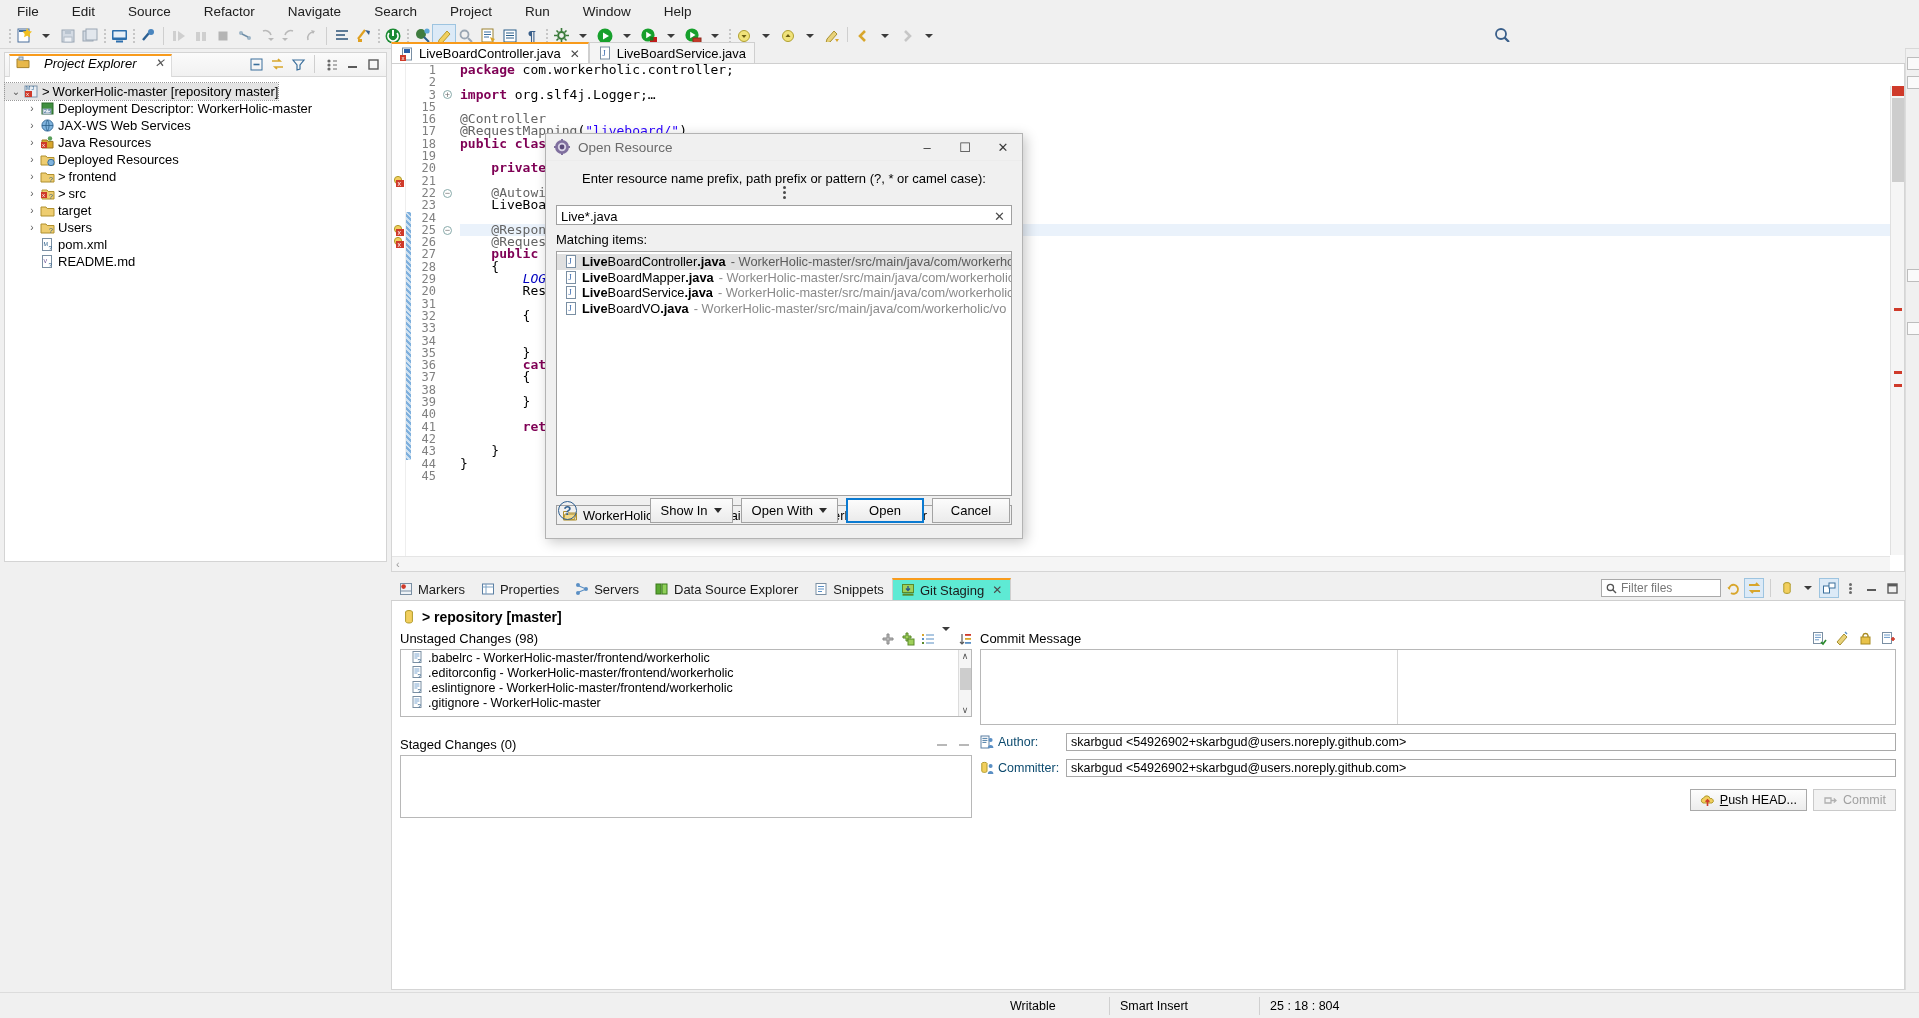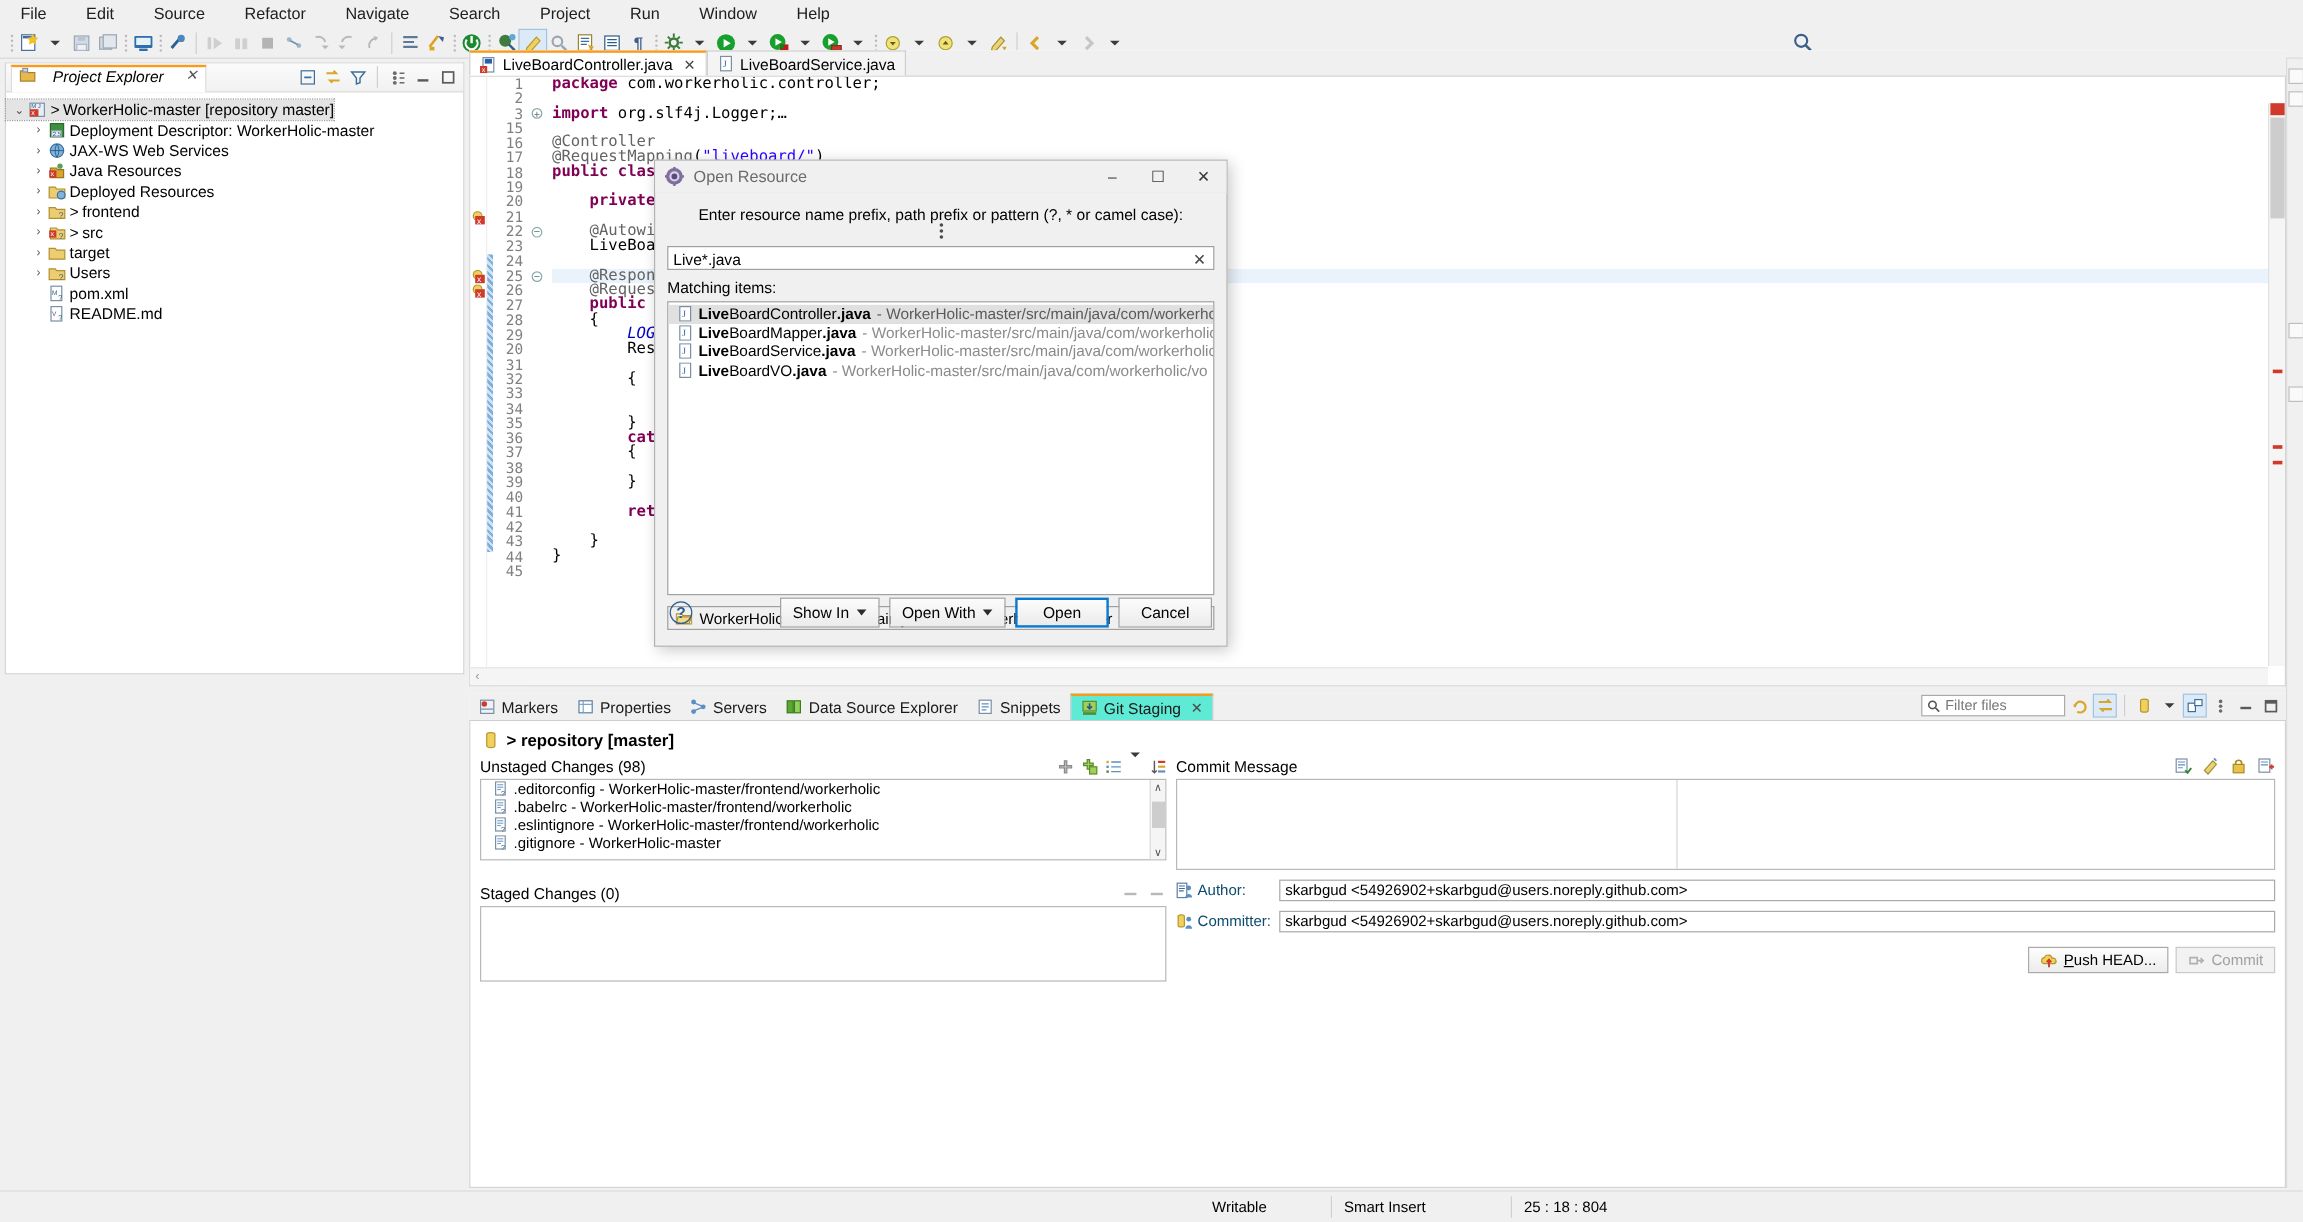--- a/index.html
+++ b/index.html
@@ -1112,31 +1112,31 @@
           </div>
           <div class="listbox" style="height:68px;">
             <div class="listrow">
               <span>
                 <svg width="12" height="13" viewBox="0 0 12 13">
                     <rect x="2" y="0.5" width="8" height="11" fill="#fff" stroke="#7a8fa3"></rect>
                     <path d="M3.4 3h5M3.4 5h5M3.4 7h3" stroke="#5a8fc4" stroke-width=".8"></path>
                     <text x="6.5" y="12.4" font-size="6" fill="#2b5f8a" font-family="sans-serif">?</text>
                   </svg>
               </span>
-              <span><span>.editorconfig</span><span> - </span><span>WorkerHolic-master/frontend/workerholic</span></span>
+              <span><span>.babelrc</span><span> - </span><span>WorkerHolic-master/frontend/workerholic</span></span>
             </div>
             <div class="listrow">
               <span>
                 <svg width="12" height="13" viewBox="0 0 12 13">
                     <rect x="2" y="0.5" width="8" height="11" fill="#fff" stroke="#7a8fa3"></rect>
                     <path d="M3.4 3h5M3.4 5h5M3.4 7h3" stroke="#5a8fc4" stroke-width=".8"></path>
                     <text x="6.5" y="12.4" font-size="6" fill="#2b5f8a" font-family="sans-serif">?</text>
                   </svg>
               </span>
-              <span><span>.babelrc</span><span> - </span><span>WorkerHolic-master/frontend/workerholic</span></span>
+              <span><span>.editorconfig</span><span> - </span><span>WorkerHolic-master/frontend/workerholic</span></span>
             </div>
             <div class="listrow">
               <span>
                 <svg width="12" height="13" viewBox="0 0 12 13">
                     <rect x="2" y="0.5" width="8" height="11" fill="#fff" stroke="#7a8fa3"></rect>
                     <path d="M3.4 3h5M3.4 5h5M3.4 7h3" stroke="#5a8fc4" stroke-width=".8"></path>
                     <text x="6.5" y="12.4" font-size="6" fill="#2b5f8a" font-family="sans-serif">?</text>
                   </svg>
               </span>
               <span><span>.eslintignore</span><span> - </span><span>WorkerHolic-master/frontend/workerholic</span></span>

